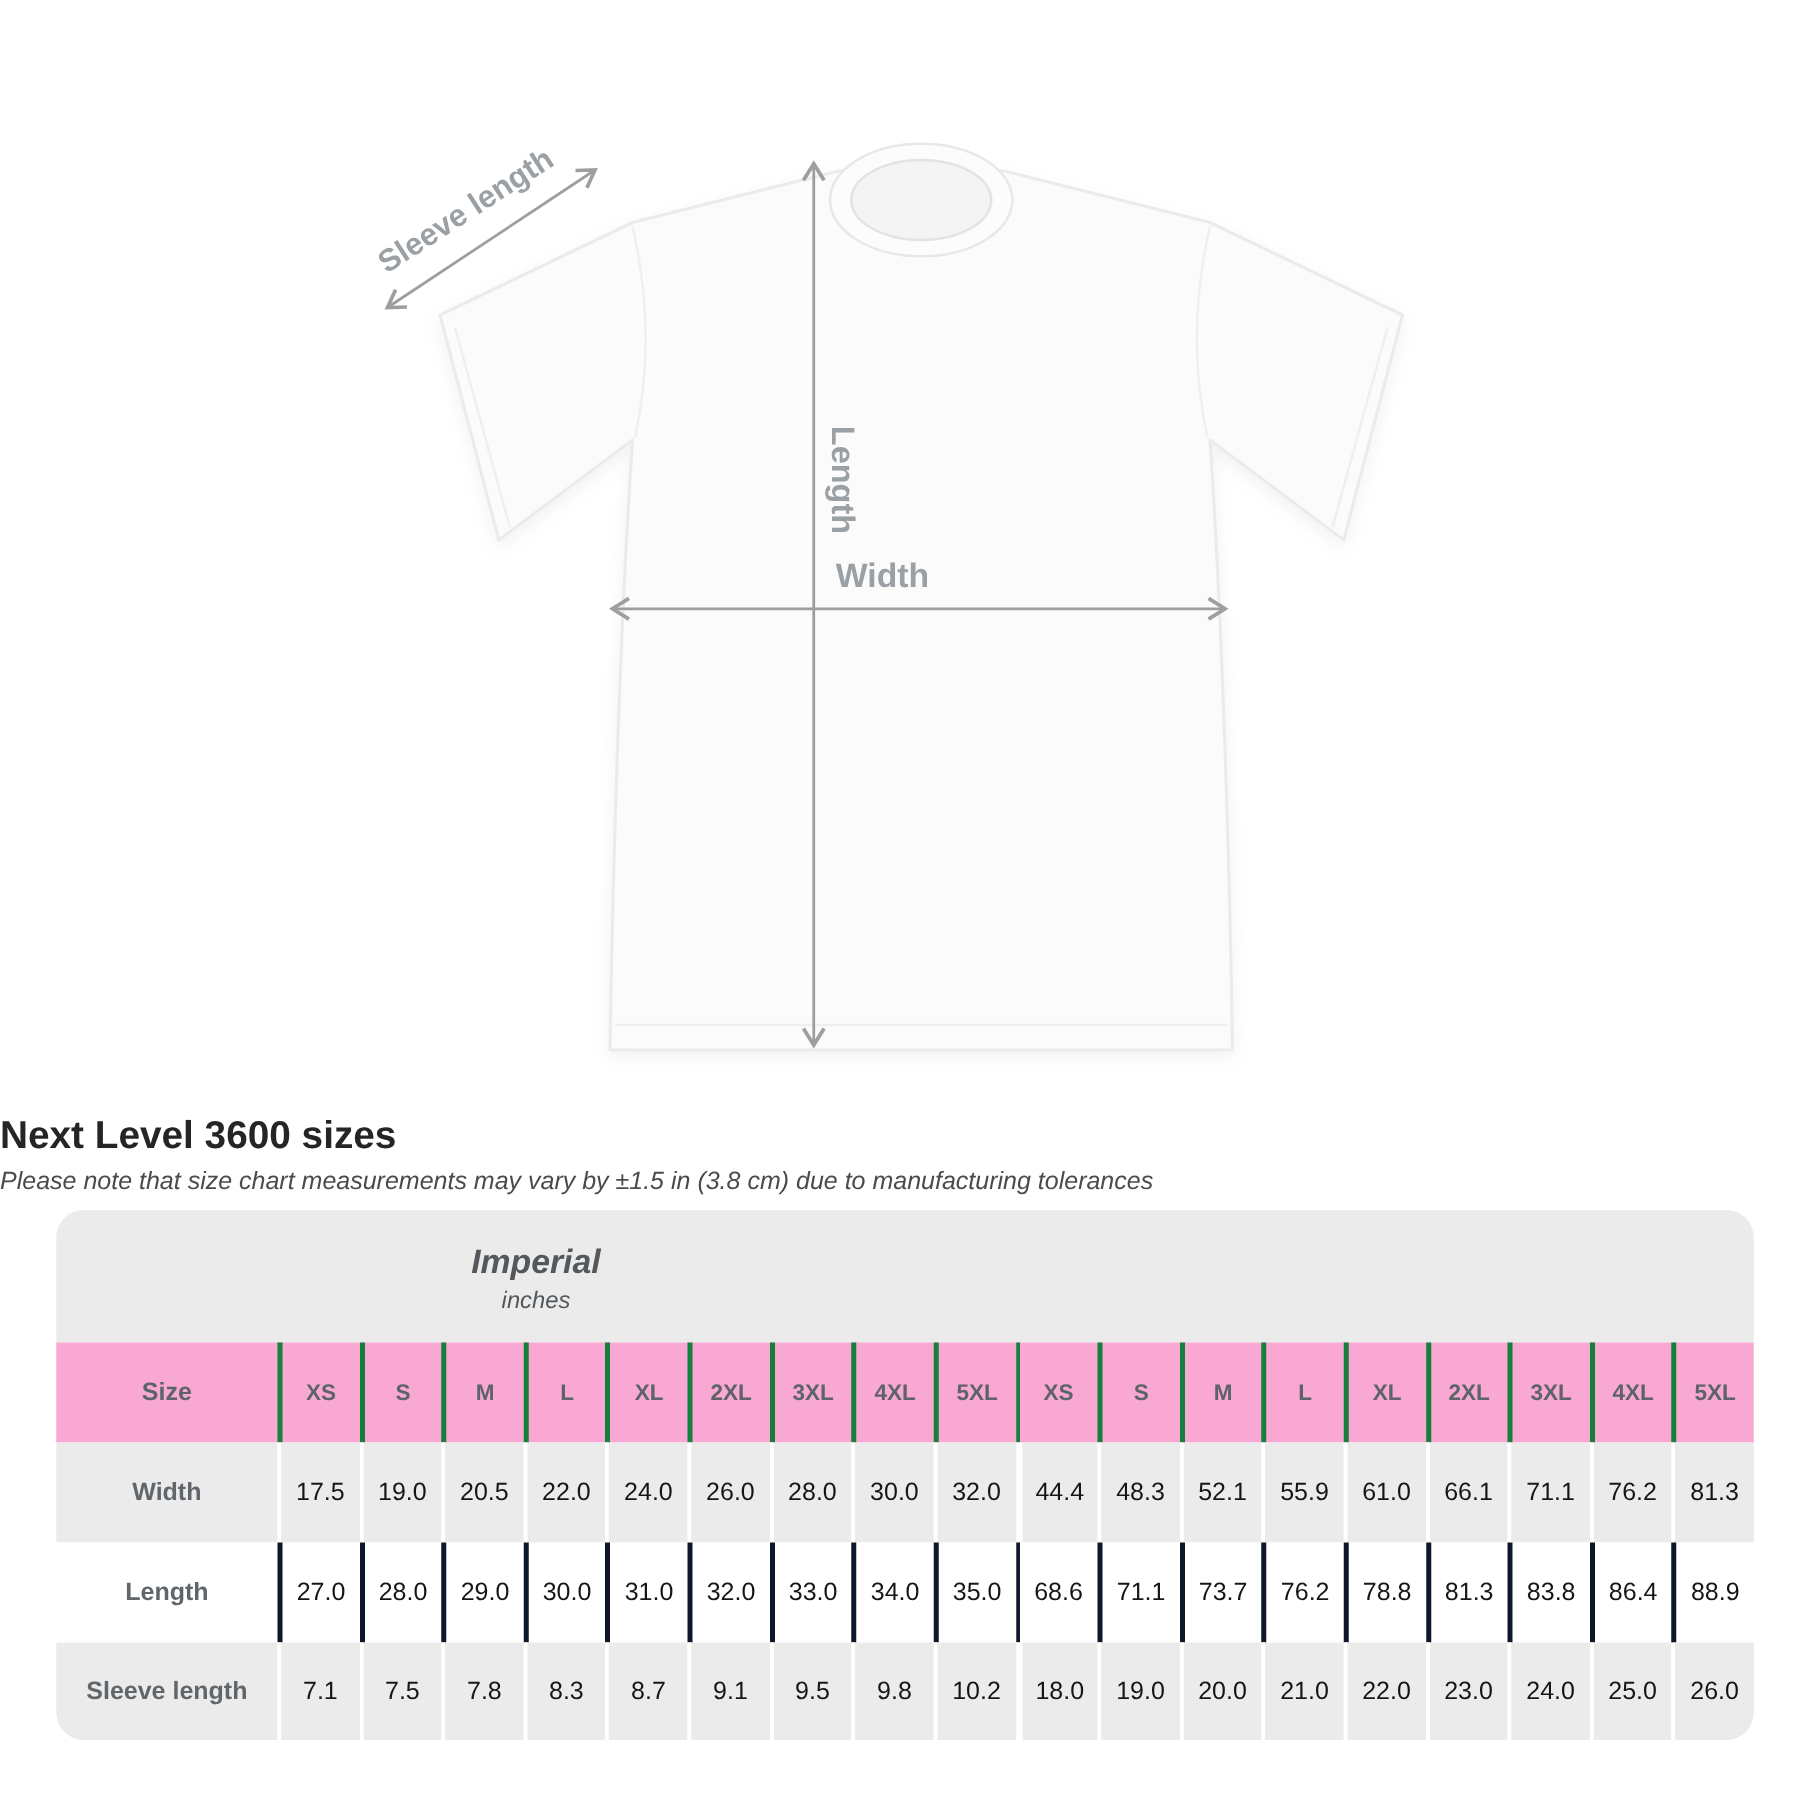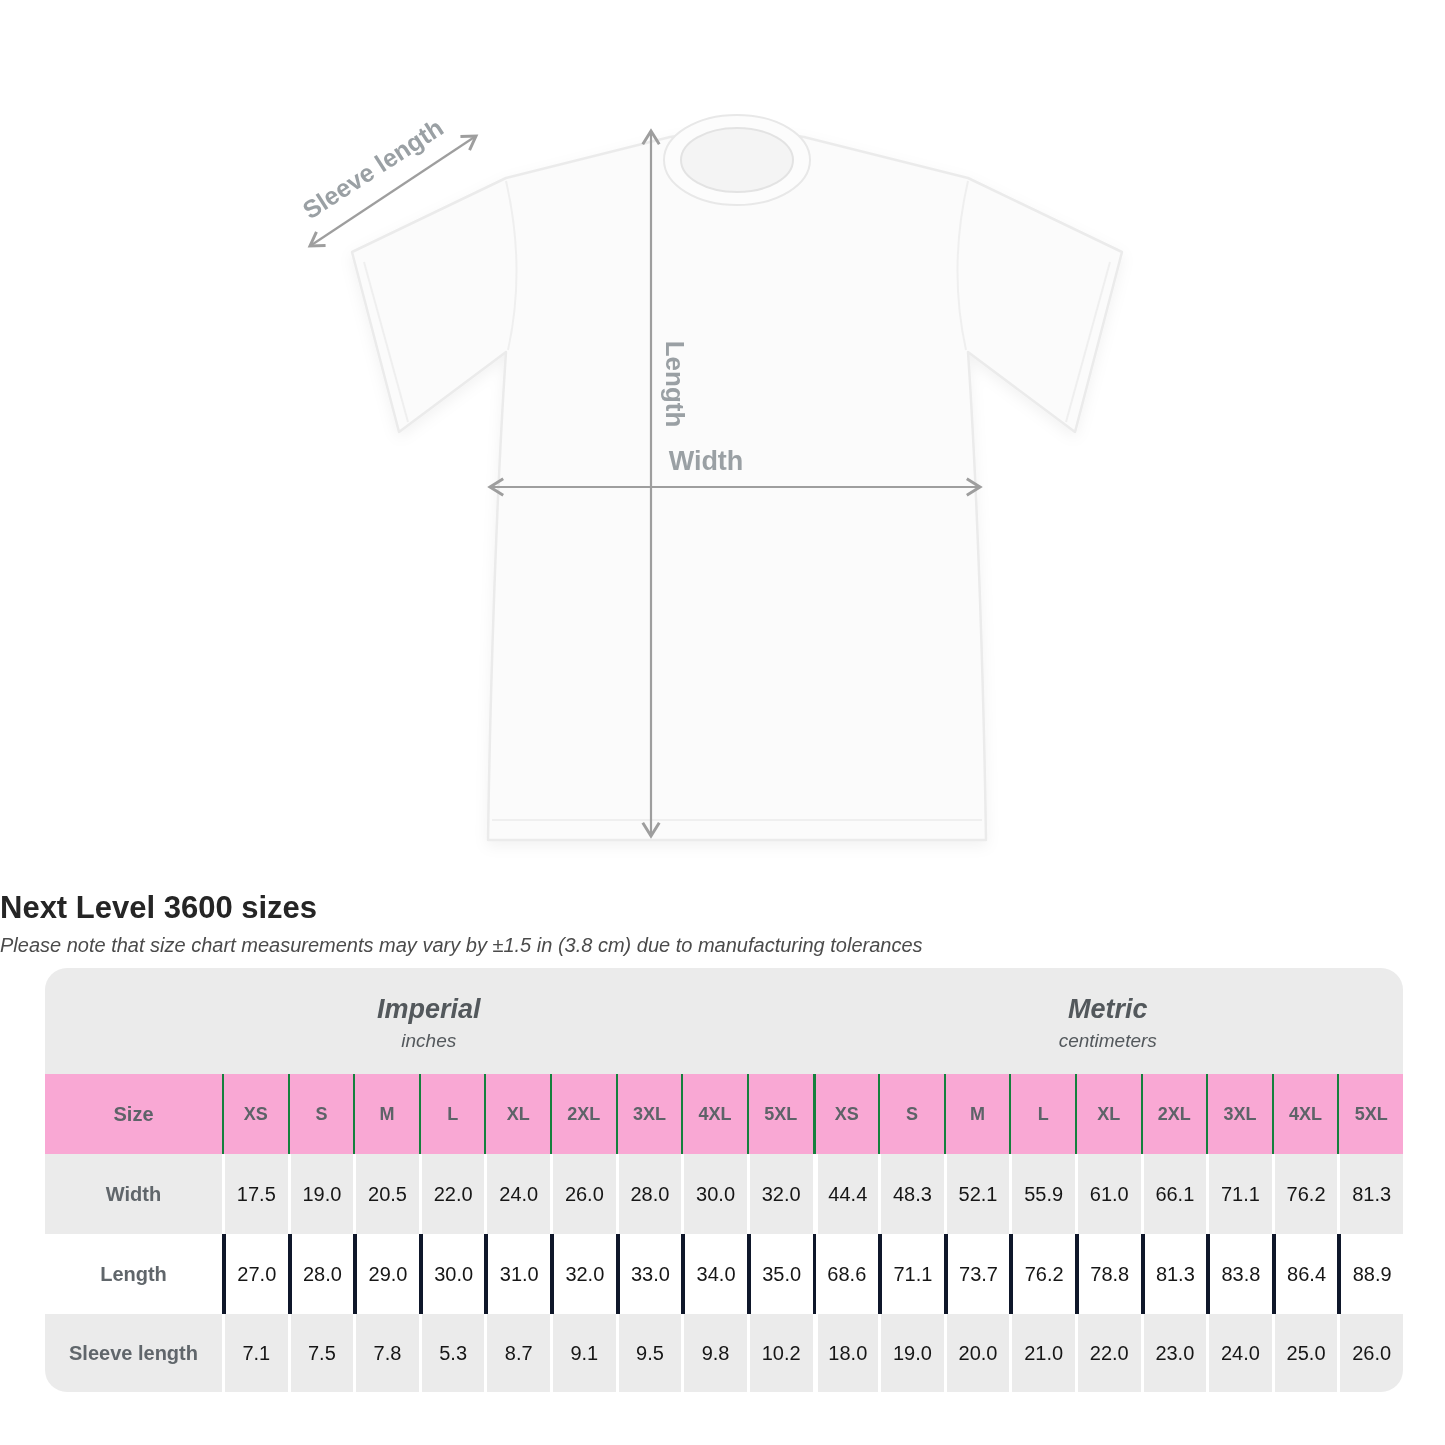--- a/index.html
+++ b/index.html
@@ -24,21 +24,21 @@
   .g-cell{display:flex;flex-direction:column;align-items:center;justify-content:center;gap:5px;padding-top:4px}
   .g-imperial{grid-column:1 / span 10}
   .g-metric{grid-column:span 9}
   .g-label{font-size:27px;font-weight:bold;font-style:italic;color:#53585c}
   .g-unit{font-size:19px;font-style:italic;color:#53585c}
 
   .size-row,.data-row{display:grid;grid-template-columns:177px repeat(18,1fr)}
   .size-row{height:80px;background:#f9a8d4}
   .size-row .cell{display:flex;align-items:center;justify-content:center;font-weight:bold;font-size:18px;color:#5d6368}
   .size-row .cell.label-cell{font-size:20px}
-  .size-row .cell + .cell{border-left:2px solid #15803d}
+  .size-row .cell + .cell{border-left:4px solid #15803d}
   .size-row .cell.metric-start{border-left-width:3px}
 
   .data-row{height:80px}
   .data-row .cell{display:flex;align-items:center;justify-content:center;font-size:20px;color:#161616}
   .data-row .row-label{font-weight:bold;font-size:20px;color:#60666b}
   .data-row.gray .cell{background:#ebebeb;border-left:3px solid #ffffff}
   .data-row.gray .cell.metric-start{border-left-width:5px}
   .data-row.white .cell{background:#ffffff;border-left:4px solid #0f172a}
   .data-row.white .cell.metric-start{border-left-width:3px}
   .data-row .cell:first-child{border-left:none !important}
@@ -83,24 +83,20 @@
   </div>
 
   <h1 class="title">Next Level 3600 sizes</h1>
   <p class="note">Please note that size chart measurements may vary by ±1.5 in (3.8 cm) due to manufacturing tolerances</p>
 
   <div class="table">
     <div class="group-row">
       <div class="g-cell g-imperial">
         <div class="g-label">Imperial</div>
         <div class="g-unit">inches</div>
-      </div>
-      <div class="g-cell g-metric">
-        <div class="g-label">Metric</div>
-        <div class="g-unit">centimeters</div>
       </div>
     </div>
 
     <div class="size-row" id="size-row">
       <div class="cell label-cell">Size</div>
 
     <div class="cell">XS</div>
         <div class="cell">S</div>
         <div class="cell">M</div>
         <div class="cell">L</div>
@@ -161,21 +157,21 @@
           <div class="cell val">81.3</div>
           <div class="cell val">83.8</div>
           <div class="cell val">86.4</div>
           <div class="cell val">88.9</div>
         </div>
         <div class="data-row gray">
           <div class="cell row-label">Sleeve length</div>
           <div class="cell val">7.1</div>
           <div class="cell val">7.5</div>
           <div class="cell val">7.8</div>
-          <div class="cell val">5.3</div>
+          <div class="cell val">8.3</div>
           <div class="cell val">8.7</div>
           <div class="cell val">9.1</div>
           <div class="cell val">9.5</div>
           <div class="cell val">9.8</div>
           <div class="cell val">10.2</div>
           <div class="cell val metric-start">18.0</div>
           <div class="cell val">19.0</div>
           <div class="cell val">20.0</div>
           <div class="cell val">21.0</div>
           <div class="cell val">22.0</div>

